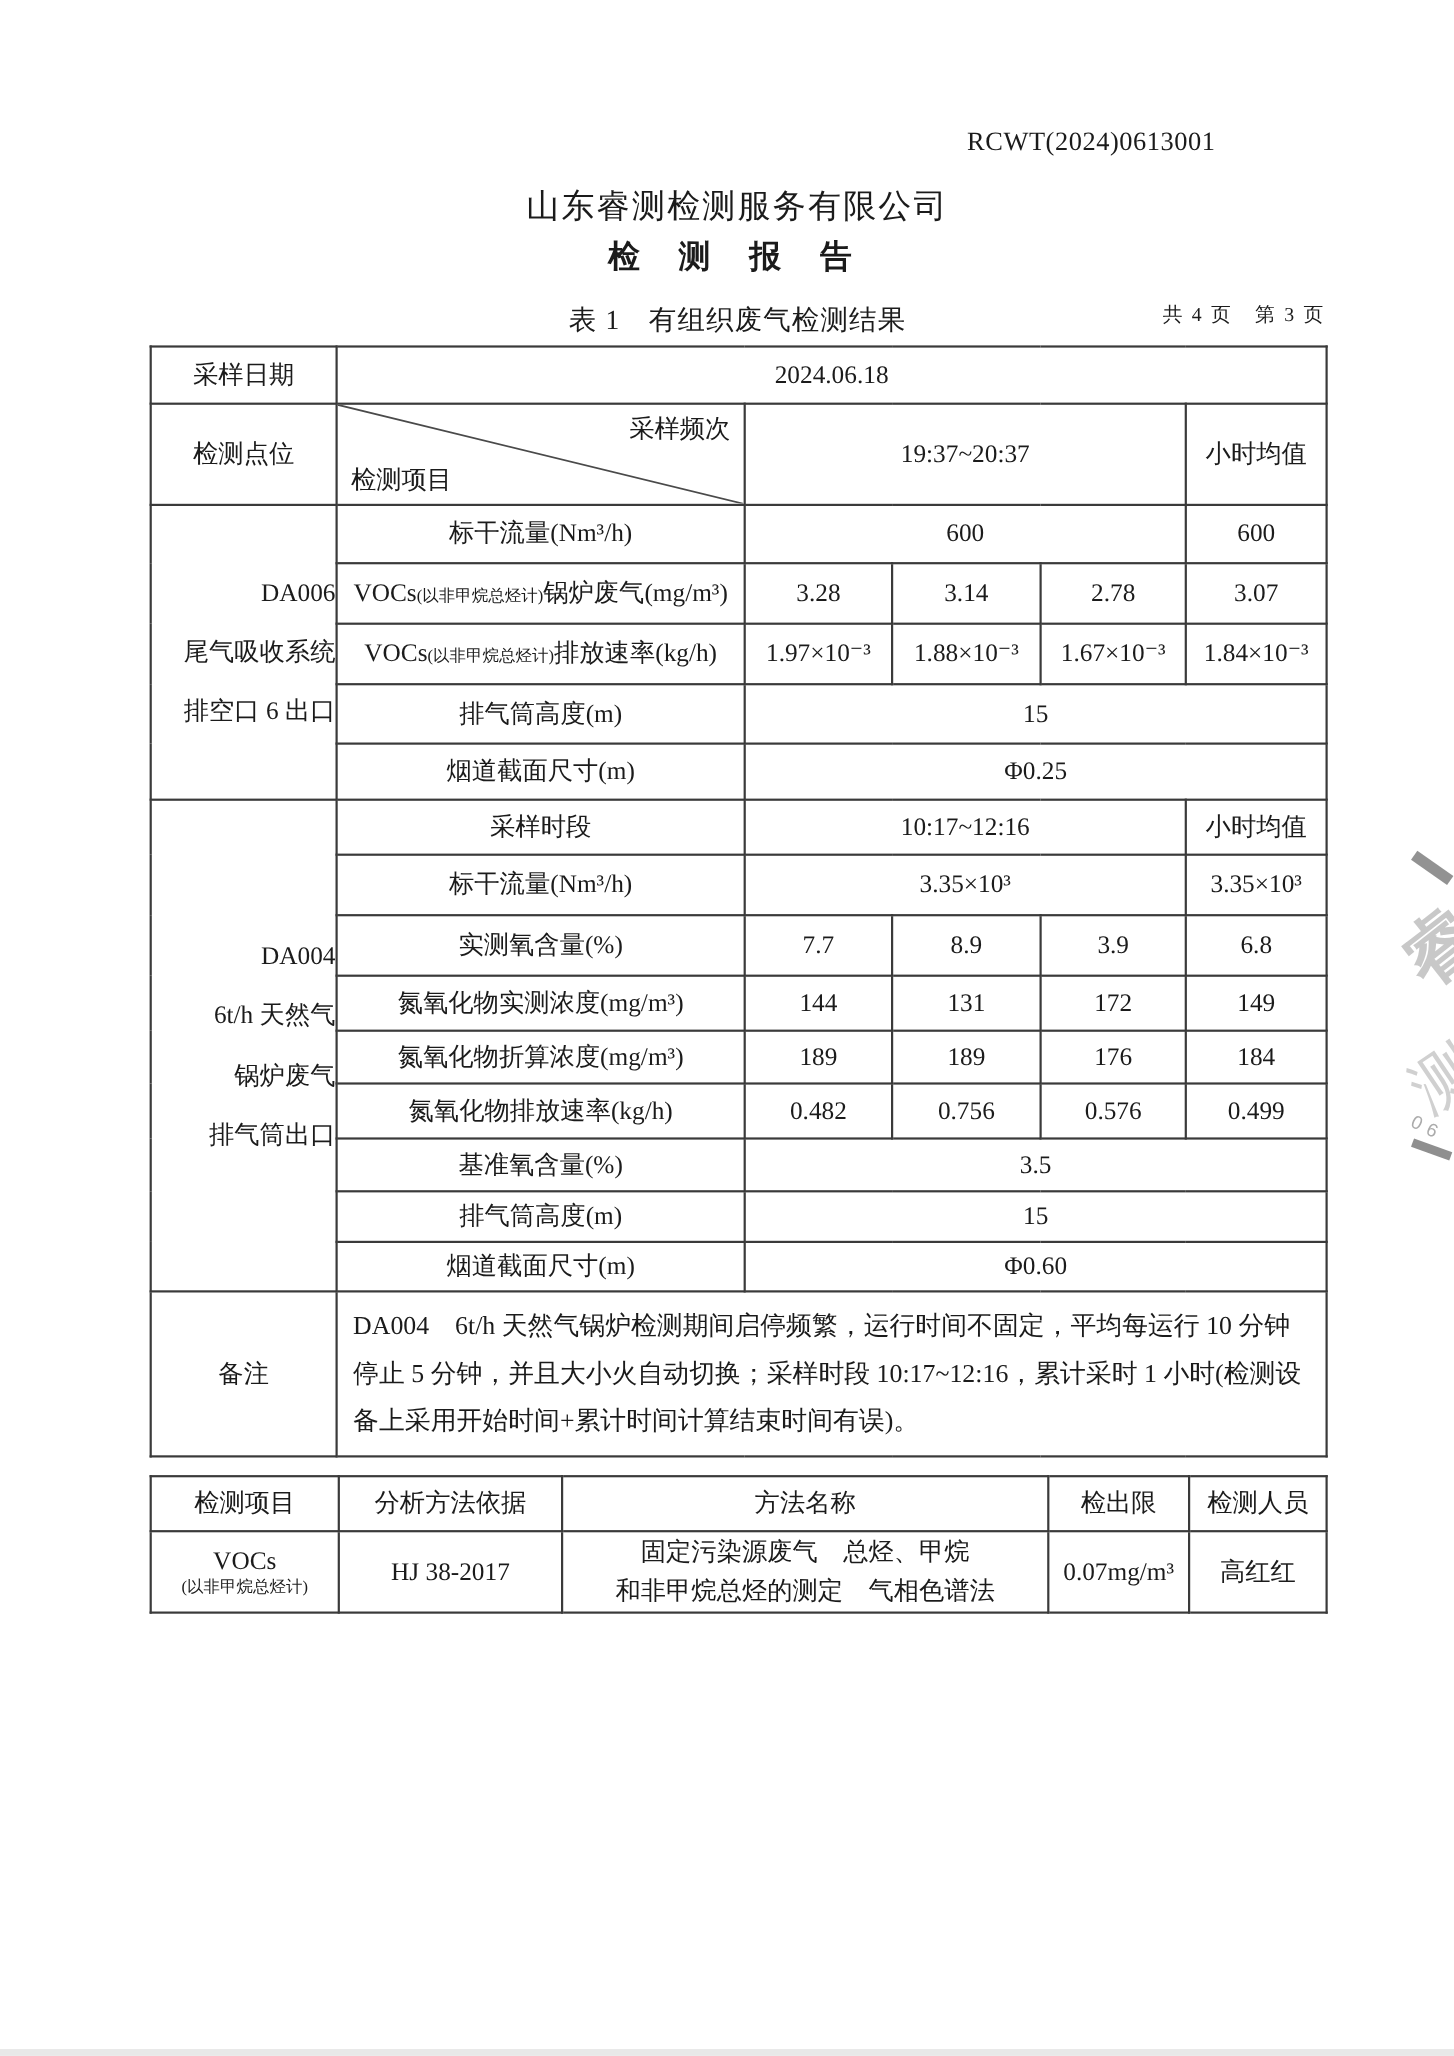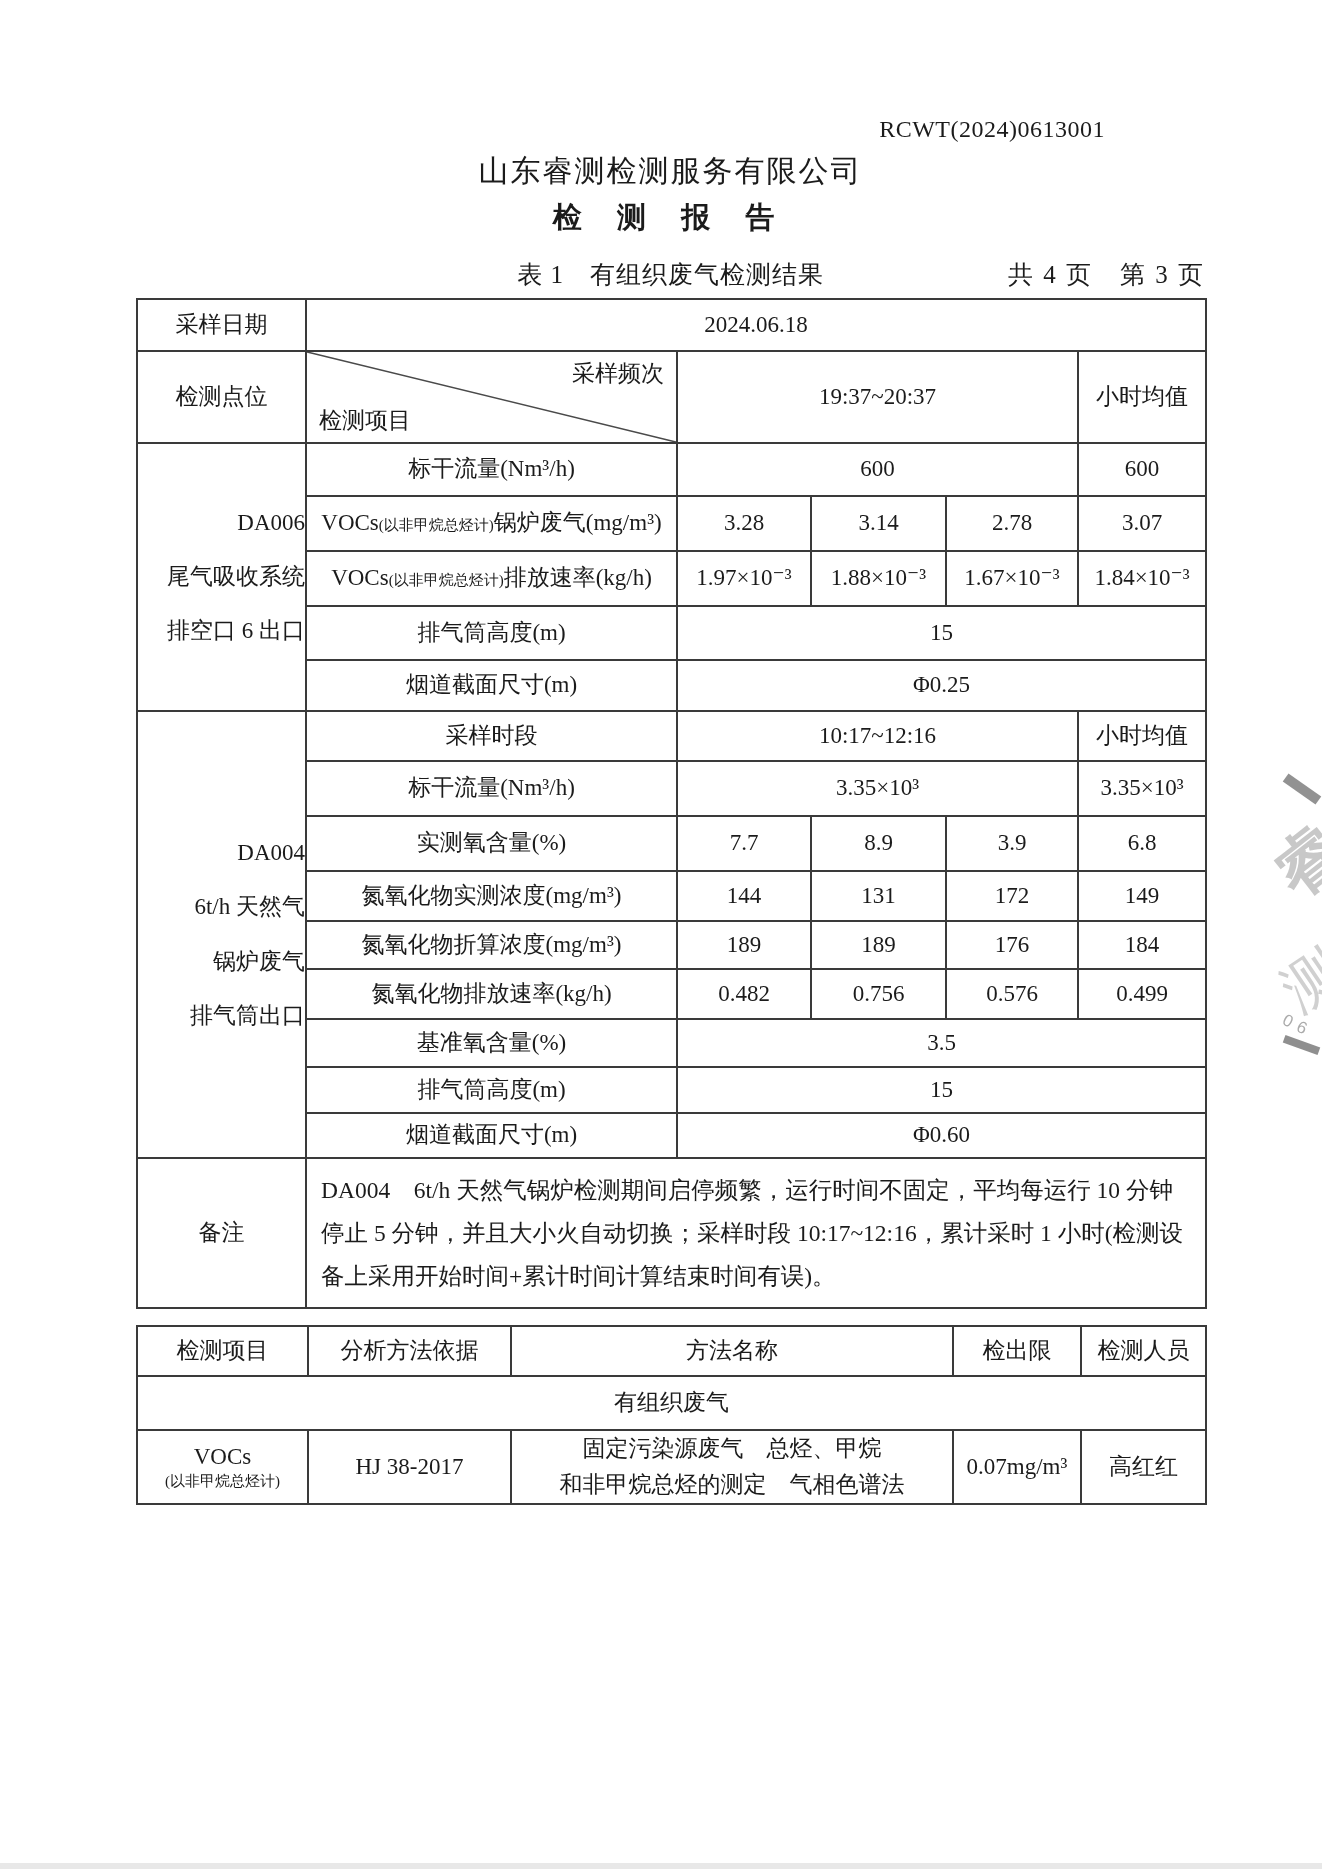--- a/index.html
+++ b/index.html
@@ -13,21 +13,21 @@
   }
   .content{position:absolute;left:136px;top:0;width:1069px;}
   .report-no{
     margin-top:116px;
     text-align:right;
     padding-right:100px;
     font-size:24px;
     letter-spacing:0.5px;
   }
   .company{
-    margin-top:8px;
+    margin-top:24px;
     text-align:center;
     font-size:30px;
     letter-spacing:2px;
   }
   .doc-title{
     margin-top:6px;
     text-align:center;
     font-size:29px;
     font-weight:bold;
     letter-spacing:14px;
@@ -39,21 +39,21 @@
   }
   .t1-caption{
     display:block;
     text-align:center;
     font-size:25px;
     letter-spacing:1px;
   }
   .page-info{
     position:absolute;
     right:0;top:0;
-    font-size:25px;
+    font-size:18px;
     letter-spacing:2px;
   }
   table{border-collapse:collapse;table-layout:fixed;width:1069px;margin-top:6px;}
   td{
     border:2px solid #3a3a3a;
     text-align:center;
     vertical-align:middle;
     padding:0;
     font-size:23px;
     line-height:1.25;
@@ -237,23 +237,20 @@
           <col style="width:125px">
       </colgroup>
       <tbody>
           <tr style="height:50px">
         <td>检测项目</td>
         <td>分析方法依据</td>
         <td>方法名称</td>
         <td>检出限</td>
         <td>检测人员</td>
       </tr>
-      <tr style="height:54px">
-        <td colspan="5">有组织废气</td>
-      </tr>
       <tr style="height:72px">
         <td class="item-two-line">
           <div>VOCs</div>
           <div class="small-paren">(以非甲烷总烃计)</div>
         </td>
         <td>HJ 38-2017</td>
         <td class="pre method-cell">固定污染源废气　总烃、甲烷
 和非甲烷总烃的测定　气相色谱法</td>
         <td>0.07mg/m³</td>
         <td>高红红</td>

